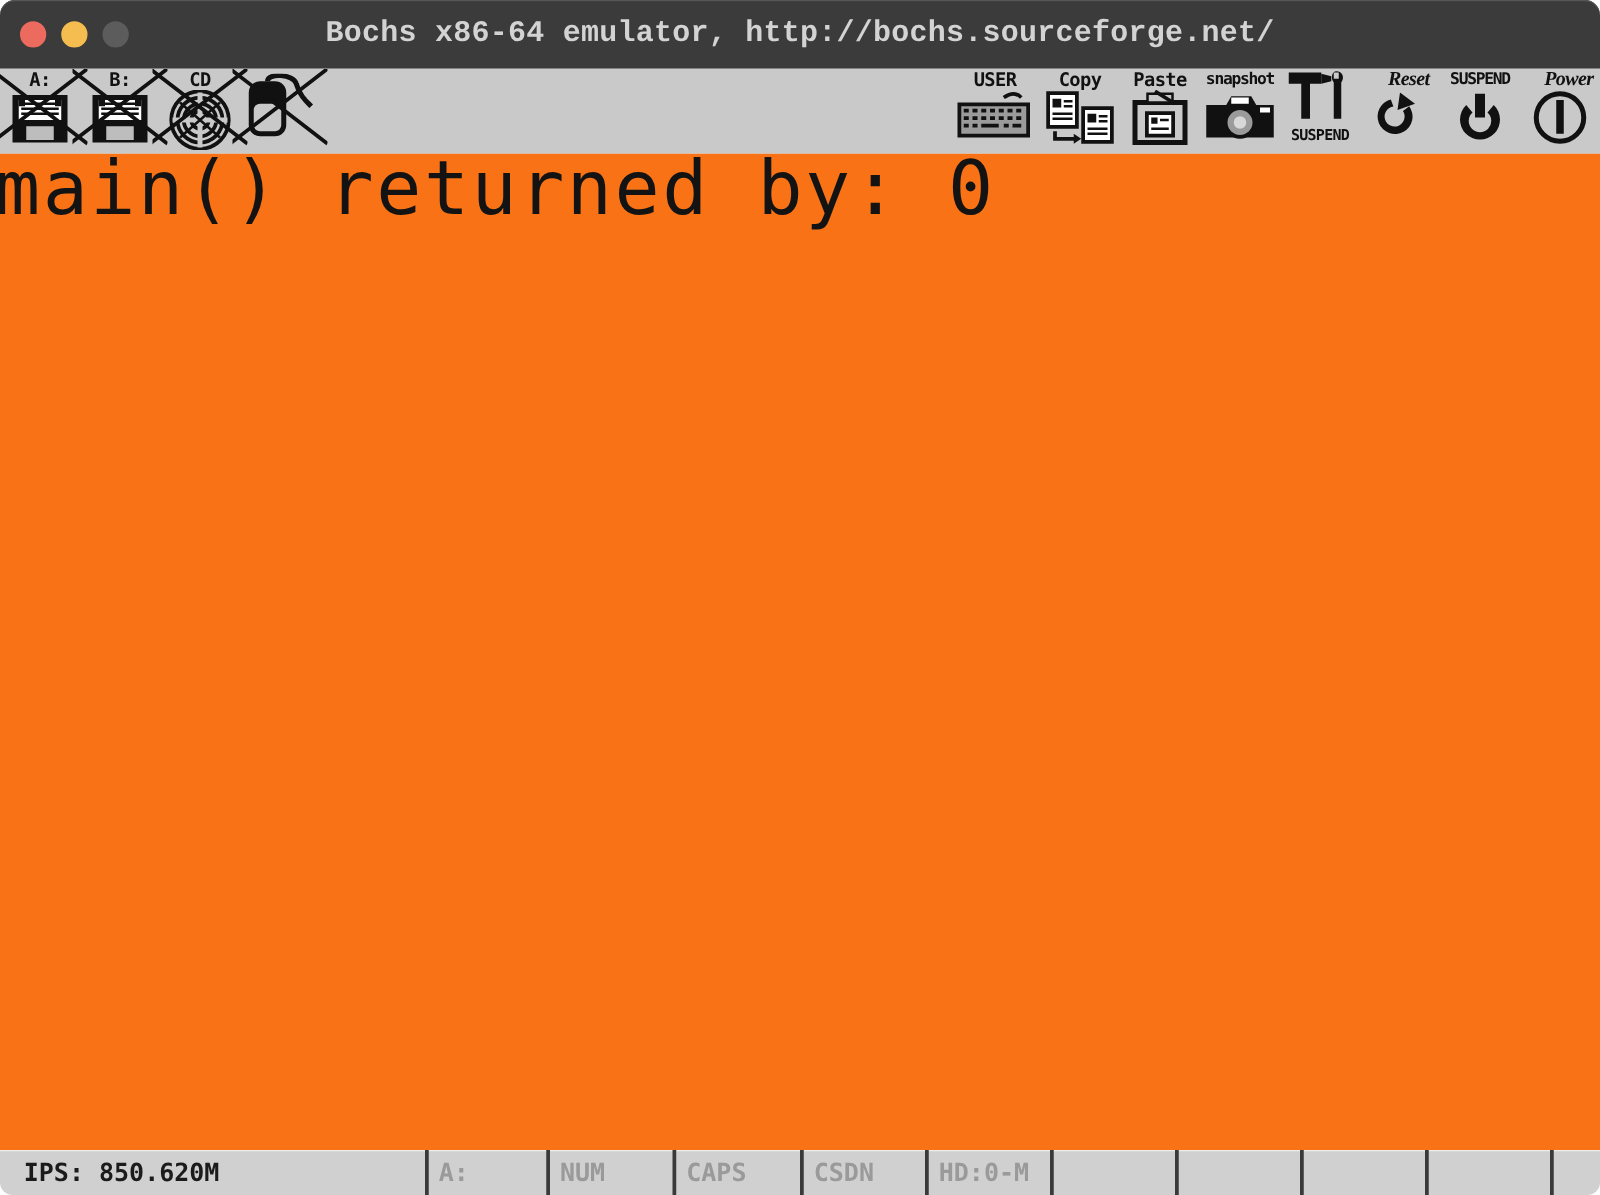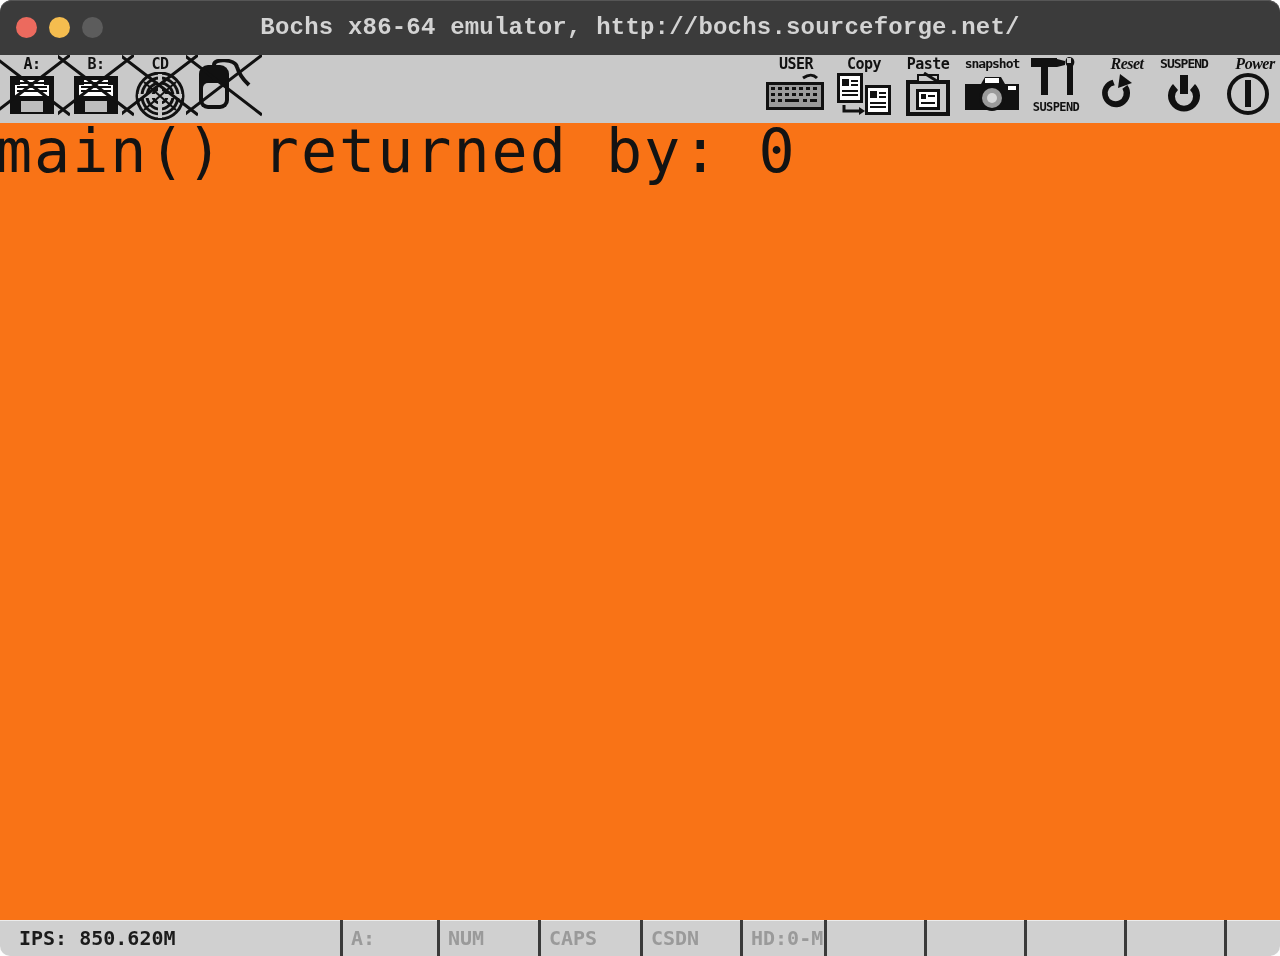--- a/index.html
+++ b/index.html
@@ -364,21 +364,21 @@
   <div id="screen">
     <div id="screen-line">main() returned by: 0</div>
   </div>
 
   <div id="statusbar">
     <div class="sb-cell active" id="sb-ips">IPS: 850.620M</div>
     <div class="sb-cell inactive" style="width:97px">A:</div>
     <div class="sb-cell inactive" style="width:101px">NUM</div>
     <div class="sb-cell inactive" style="width:102px">CAPS</div>
     <div class="sb-cell inactive" style="width:100px">CSDN</div>
-    <div class="sb-cell inactive" style="width:84px">HD:0-M</div>
+    <div class="sb-cell inactive" style="width:100px">HD:0-M</div>
     <div class="sb-cell inactive" style="width:100px"></div>
     <div class="sb-cell inactive" style="width:100px"></div>
     <div class="sb-cell inactive" style="width:100px"></div>
     <div class="sb-cell inactive" style="width:100px"></div>
     <div class="sb-cell inactive" style="width:40px"></div>
   </div>
 
 </div>
 
 </body></html>

